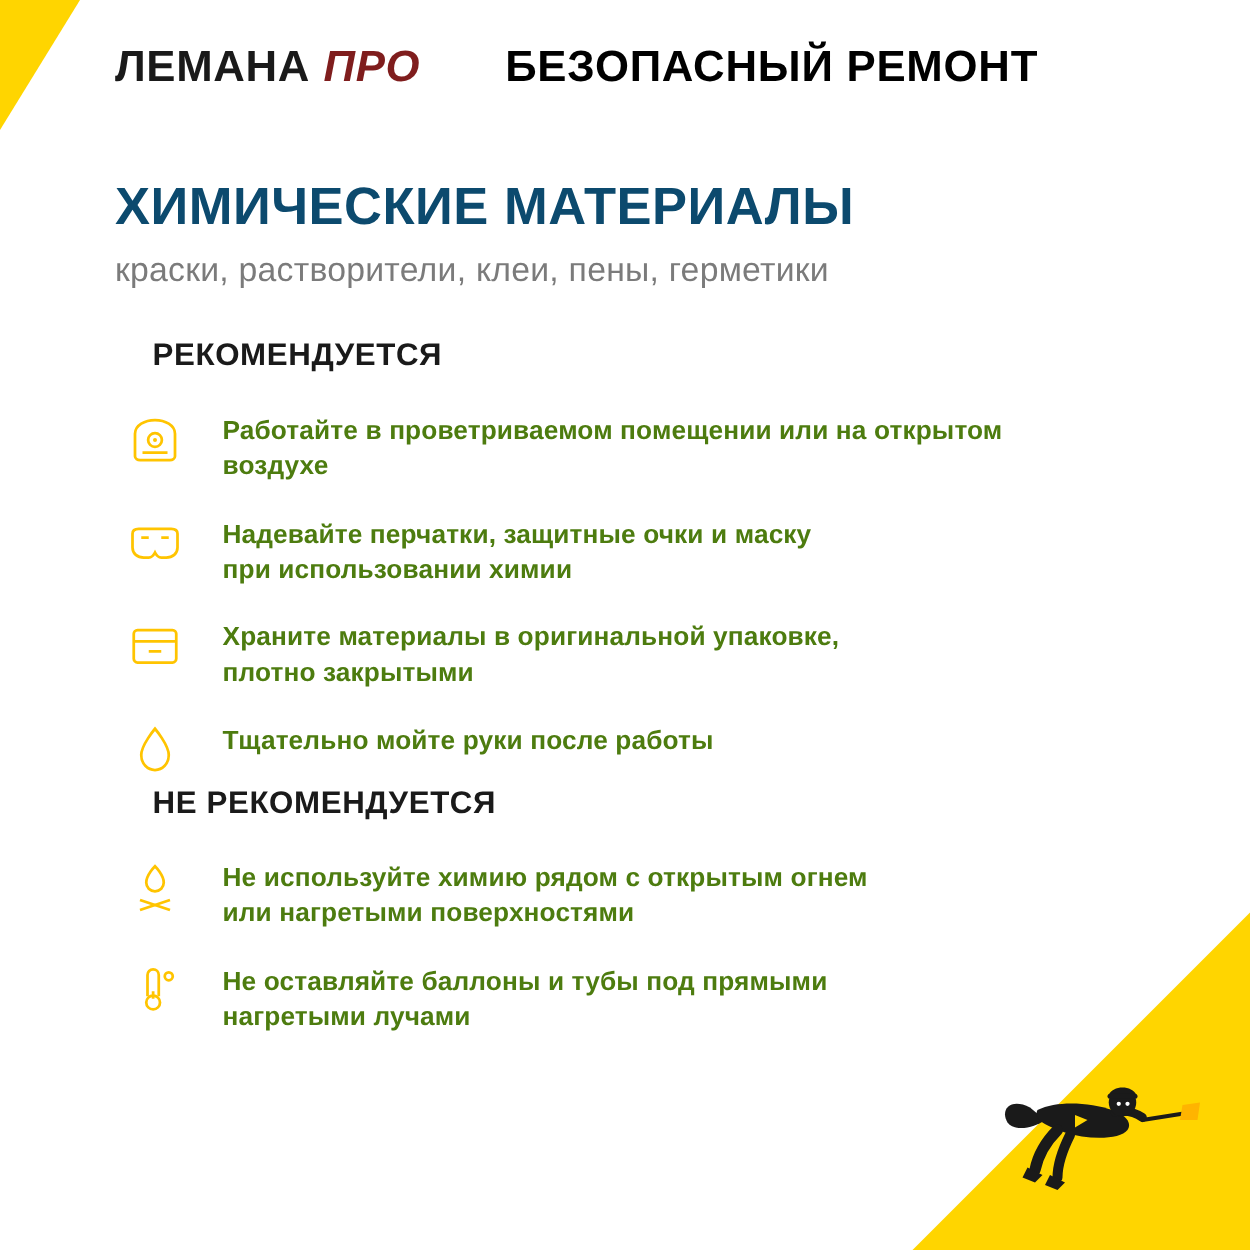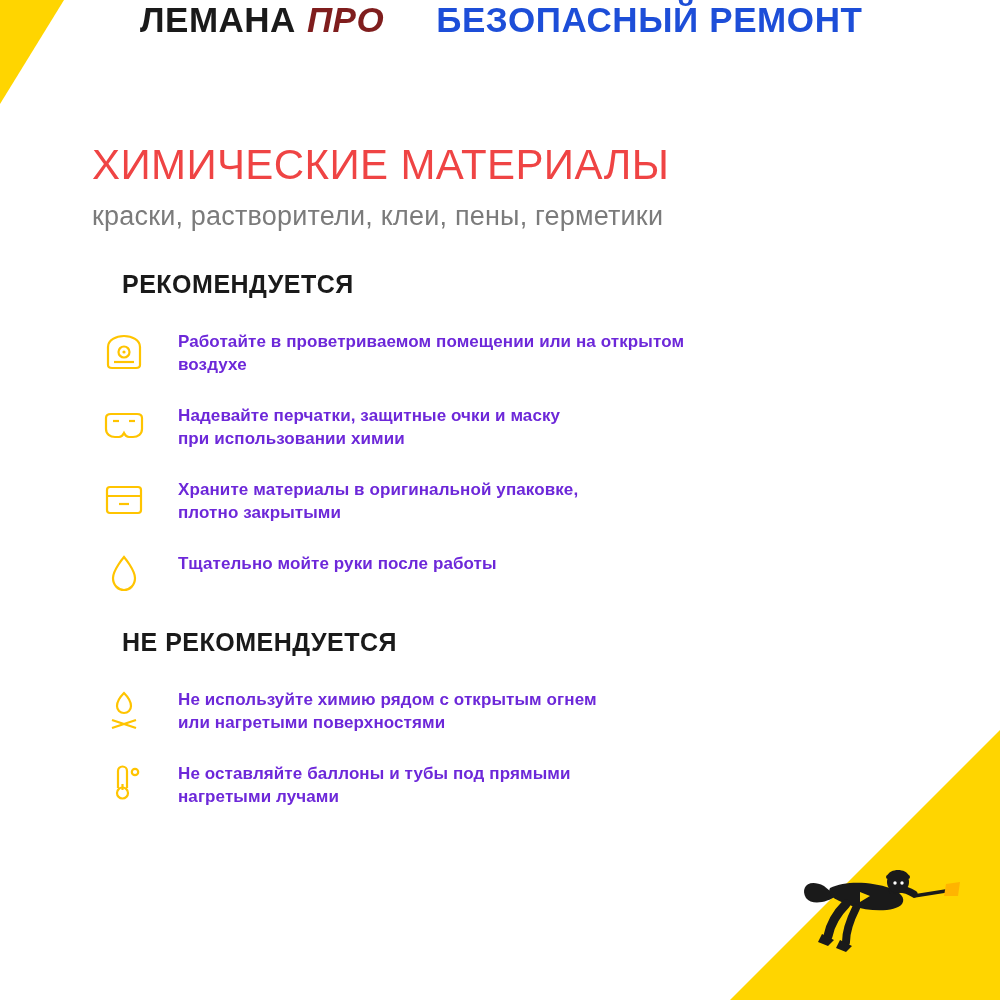--- a/index.html
+++ b/index.html
@@ -33,22 +33,22 @@
     z-index: 0;
   }
 
   
   .header {
     position: absolute;
     top: 0; left: 0;
     width: 852px;
     height: 108px;
     display: flex;
+    align-items: center;
     z-index: 2;
-    padding-left: 48px;
   }
   .logo {
     margin-left: 92px;
     display: flex;
     align-items: baseline;
     gap: 11px;
   }
   .logo-lemana {
     font-size: 35px;
     font-weight: bold;
@@ -57,38 +57,38 @@
     font-family: "Liberation Sans", sans-serif;
   }
   .logo-pro {
     font-size: 35px;
     font-weight: bold;
     letter-spacing: 0.5px;
     color: #7f1d1d;
     font-style: italic;
   }
   .header-title {
-    margin-left: 52px;
+    margin-left: 68px;
     font-size: 35px;
     font-weight: bold;
-    color: #1d4ed8;
+    color: #000000;
     letter-spacing: 0.6px;
   }
 
   
   .title-block {
     position: absolute;
     top: 143px;
     left: 92px;
     z-index: 2;
   }
   .main-title {
     font-size: 42px;
-    font-weight: normal;
-    color: #ef4444;
+    font-weight: bold;
+    color: #0c4a6e;
     letter-spacing: 0.4px;
     line-height: 1.05;
   }
   .subtitle {
     margin-top: 14px;
     font-size: 27px;
     color: #7b7b7b;
     letter-spacing: 0.2px;
   }
 
@@ -119,23 +119,23 @@
   .item-icon {
     width: 64px;
     min-width: 64px;
     height: 54px;
     display: flex;
     align-items: center;
     justify-content: center;
     margin-right: 22px;
   }
   .item-text {
-    font-size: 17px;
-    font-weight: bold;
-    color: #6d28d9;
+    font-size: 21px;
+    font-weight: bold;
+    color: #4d7c0f;
     line-height: 1.35;
     padding-top: 6px;
     letter-spacing: 0.1px;
     white-space: pre-line;
   }
 
   
   .mascot {
     position: absolute;
     right: 36px;

